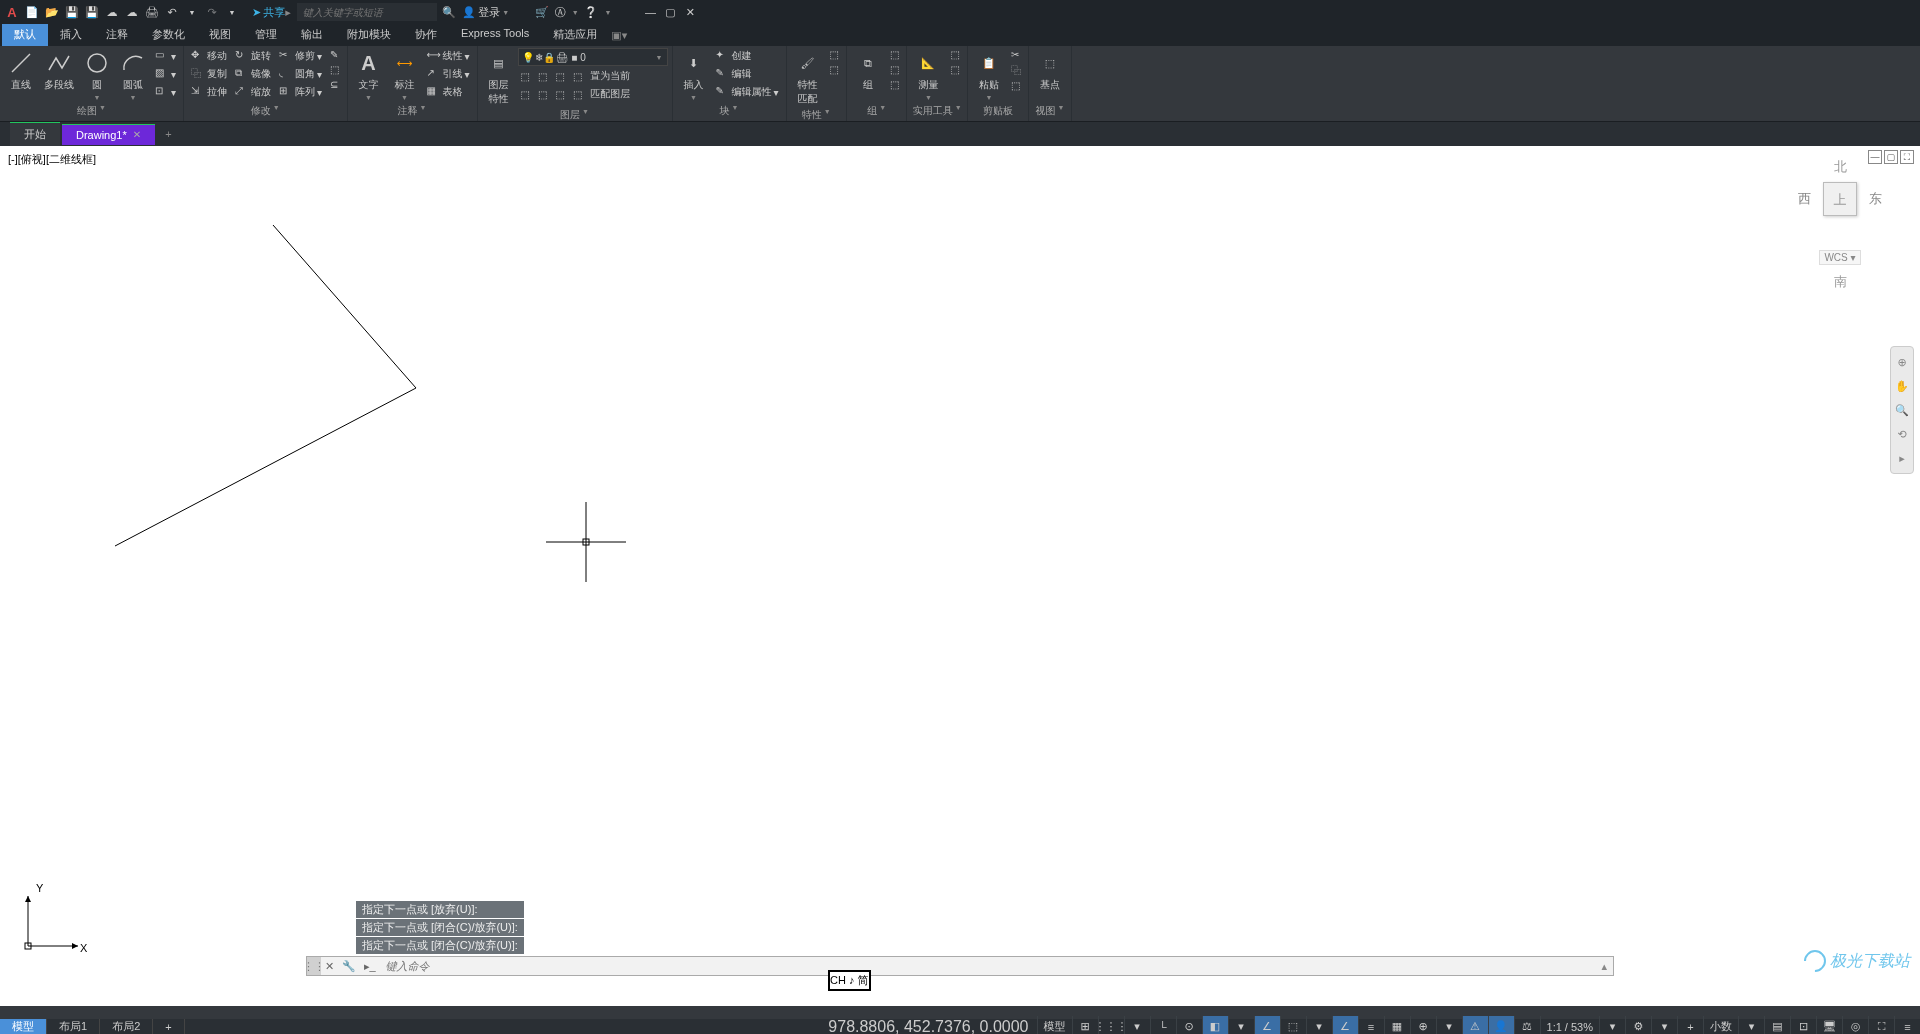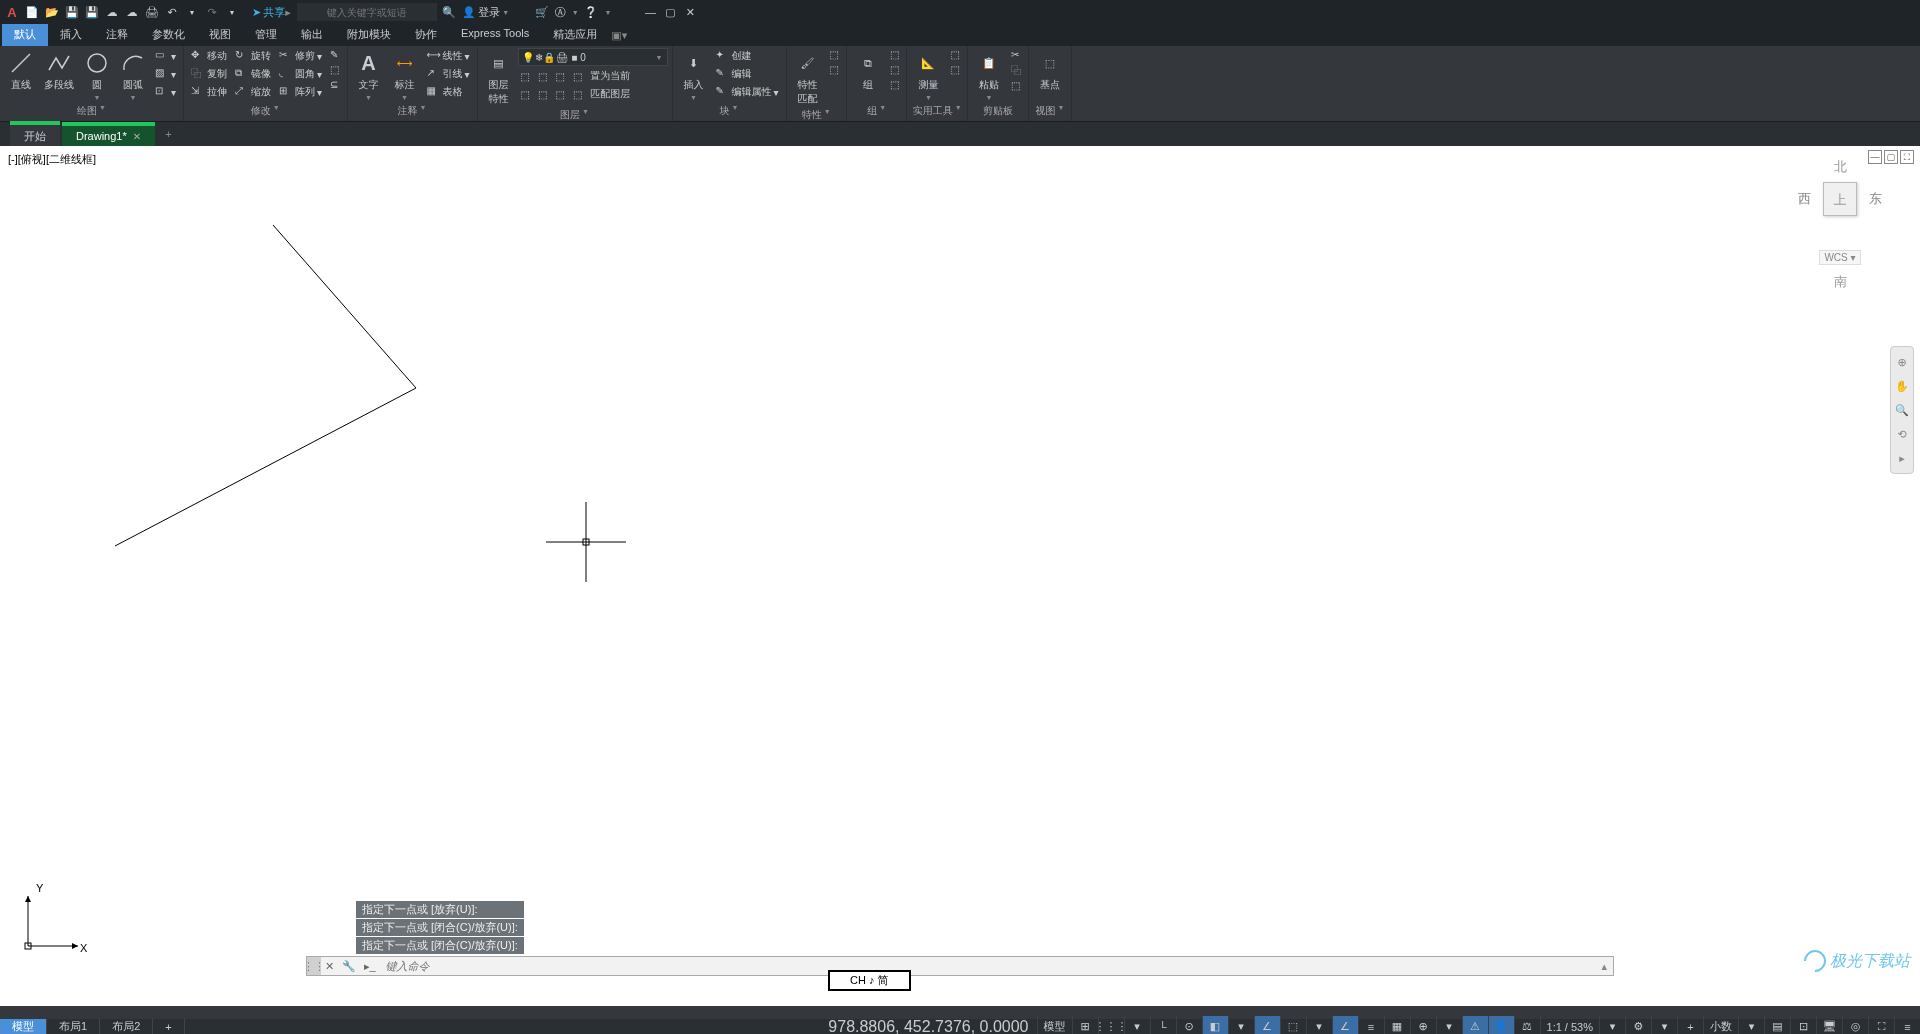--- a/index.html
+++ b/index.html
@@ -5,21 +5,21 @@
 * { margin:0; padding:0; box-sizing:border-box; font-family:"Microsoft YaHei",Arial,sans-serif; }
 body { background:#34383d; color:#ccc; font-size:11px; overflow:hidden; width:1920px; height:1034px; position:relative; }
 
 
 .titlebar { height:24px; background:#1f2429; display:flex; align-items:center; padding:0 4px; }
 .titlebar .qat { display:flex; gap:4px; align-items:center; }
 .titlebar .qat .ico { width:16px; height:16px; display:flex; align-items:center; justify-content:center; color:#ccc; cursor:pointer; }
 .titlebar .qat .share { color:#3db3e6; display:flex; gap:2px; align-items:center; margin-left:8px; }
 .titlebar .center { flex:1; text-align:center; color:#ccc; font-size:11px; }
 .titlebar .right { display:flex; gap:6px; align-items:center; }
-.titlebar .search { width:140px; height:18px; background:#2a2f34; border:none; color:#888; font-size:10px; padding:0 6px;text-align:center; }
+.titlebar .search { width:140px; height:18px; background:#2a2f34; border:none; color:#888; font-style:italic; font-size:10px; padding:0 6px; }
 .titlebar .login { display:flex; gap:2px; align-items:center; }
 .titlebar .winbtn { width:14px; height:14px; display:flex; align-items:center; justify-content:center; cursor:pointer; }
 
 
 .ribtabs { height:22px; background:#1f2429; display:flex; padding-left:2px; gap:0; }
 .ribtabs .rtab { padding:3px 12px; font-size:11px; color:#ccc; cursor:pointer; }
 .ribtabs .rtab.active { background:#4a90d9; color:#fff; }
 .ribtabs .plus { width:20px; display:flex; align-items:center; justify-content:center; color:#888; }
 
 
@@ -31,22 +31,22 @@
 .bigbtn .ico { width:26px; height:26px; display:flex; align-items:center; justify-content:center; }
 .bigbtn .lbl { font-size:10px; color:#ccc; white-space:nowrap; }
 .smbtn { display:flex; gap:2px; align-items:center; padding:1px 3px; cursor:pointer; font-size:10px; color:#ccc; white-space:nowrap; }
 .smbtn .ico { width:14px; height:14px; }
 .vcol { display:flex; flex-direction:column; gap:2px; }
 .drop { width:140px; height:18px; background:#2a2f34; border:1px solid #444; display:flex; align-items:center; padding:0 4px; font-size:10px; color:#ccc; justify-content:space-between; }
 .layer-drop { width:150px; }
 
 
 .filetabs { height:24px; background:#2a2f34; display:flex; align-items:center; padding-left:10px; }
-.ftab { padding:4px 14px; font-size:11px; color:#ccc; background:#34383d; margin-right:2px; cursor:pointer; display:flex; gap:6px; align-items:center; border-top:4px solid #22c55e; }
-.ftab.active { background:#14532d; color:#fff;align-items:center; }
+.ftab { padding:4px 14px; font-size:11px; color:#ccc; background:#34383d; margin-right:2px; cursor:pointer; display:flex; gap:6px; align-items:center; border-top:1px solid #22c55e; }
+.ftab.active { background:#6d28d9; color:#fff;align-items:center; }
 .ftab .close { font-size:10px; color:#aaa; }
 .ftab-plus { padding:4px 8px; color:#888; cursor:pointer; }
 
 
 .canvas-wrap { position:absolute; top:146px; left:0; right:0; bottom:28px; background:#fff; }
 .vplabel { position:absolute; top:6px; left:8px; color:#000; font-size:11px; }
 .vc-btns { position:absolute; top:4px; right:6px; display:flex; gap:2px; }
 .vc-btns span { width:14px; height:14px; border:1px solid #888; font-size:9px; display:flex; align-items:center; justify-content:center; color:#555; cursor:pointer; }
 .viewcube { position:absolute; top:20px; right:30px; width:100px; text-align:center; color:#888; font-size:13px; }
 .viewcube .face { display:inline-block; width:34px; height:34px; background:#f0f0f0; border:1px solid #bbb; box-shadow:1px 1px 3px rgba(0,0,0,0.2); line-height:34px; color:#999; }
@@ -57,21 +57,21 @@
 .nav-sidebar span { width:18px; height:18px; color:#888; cursor:pointer; display:flex; align-items:center; justify-content:center; }
 
 
 .cmdhist { position:absolute; bottom:52px; left:356px; }
 .cmdhist div { background:#6b7278; color:#eee; font-size:11px; padding:1px 6px; margin-top:1px; }
 .cmdline { position:absolute; bottom:30px; left:306px; right:306px; height:20px; background:#f2f2f2; border:1px solid #aaa; display:flex; align-items:center; }
 .cmdline .handle { width:14px; background:#d0d0d0; height:100%; color:#777; display:flex; align-items:center; justify-content:center; }
 .cmdline .x { padding:0 4px; color:#666; }
 .cmdline input { flex:1; border:none; background:transparent; font-size:11px; font-style:italic; color:#999; padding:0 6px; outline:none; }
 .cmdline .arrow { padding:0 6px; color:#888; }
-.ime-tip { position:absolute; bottom:15px; left:828px; background:#fff; border:2px solid #000; padding:1px 20px; font-size:11px; color:#000;margin-top:19px; }
+.ime-tip { position:absolute; bottom:15px; left:828px; background:#fff; border:2px solid #000; padding:1px 0; font-size:11px; color:#000;margin-top:19px; }
 
 
 .status { position:absolute; bottom:0; left:0; right:0; height:15px; background:#2a2f34; display:flex; align-items:center; }
 .status .layouts { display:flex; height:100%; }
 .status .ltab { padding:0 12px; display:flex; align-items:center; font-size:11px; color:#ccc; border-right:1px solid #444; cursor:pointer; }
 .status .ltab.active { background:#4a90d9; color:#fff; }
 .status .spacer { flex:1; }
 .status .coords { font-size:16px; color:#ccc; padding:0 8px; }
 .status .sbtn { width:26px; height:22px; display:flex; align-items:center; justify-content:center; color:#ccc; cursor:pointer; border-left:1px solid #3a4045; font-size:11px; }
 .status .sbtn.sel { background:#3a6ea5; }

